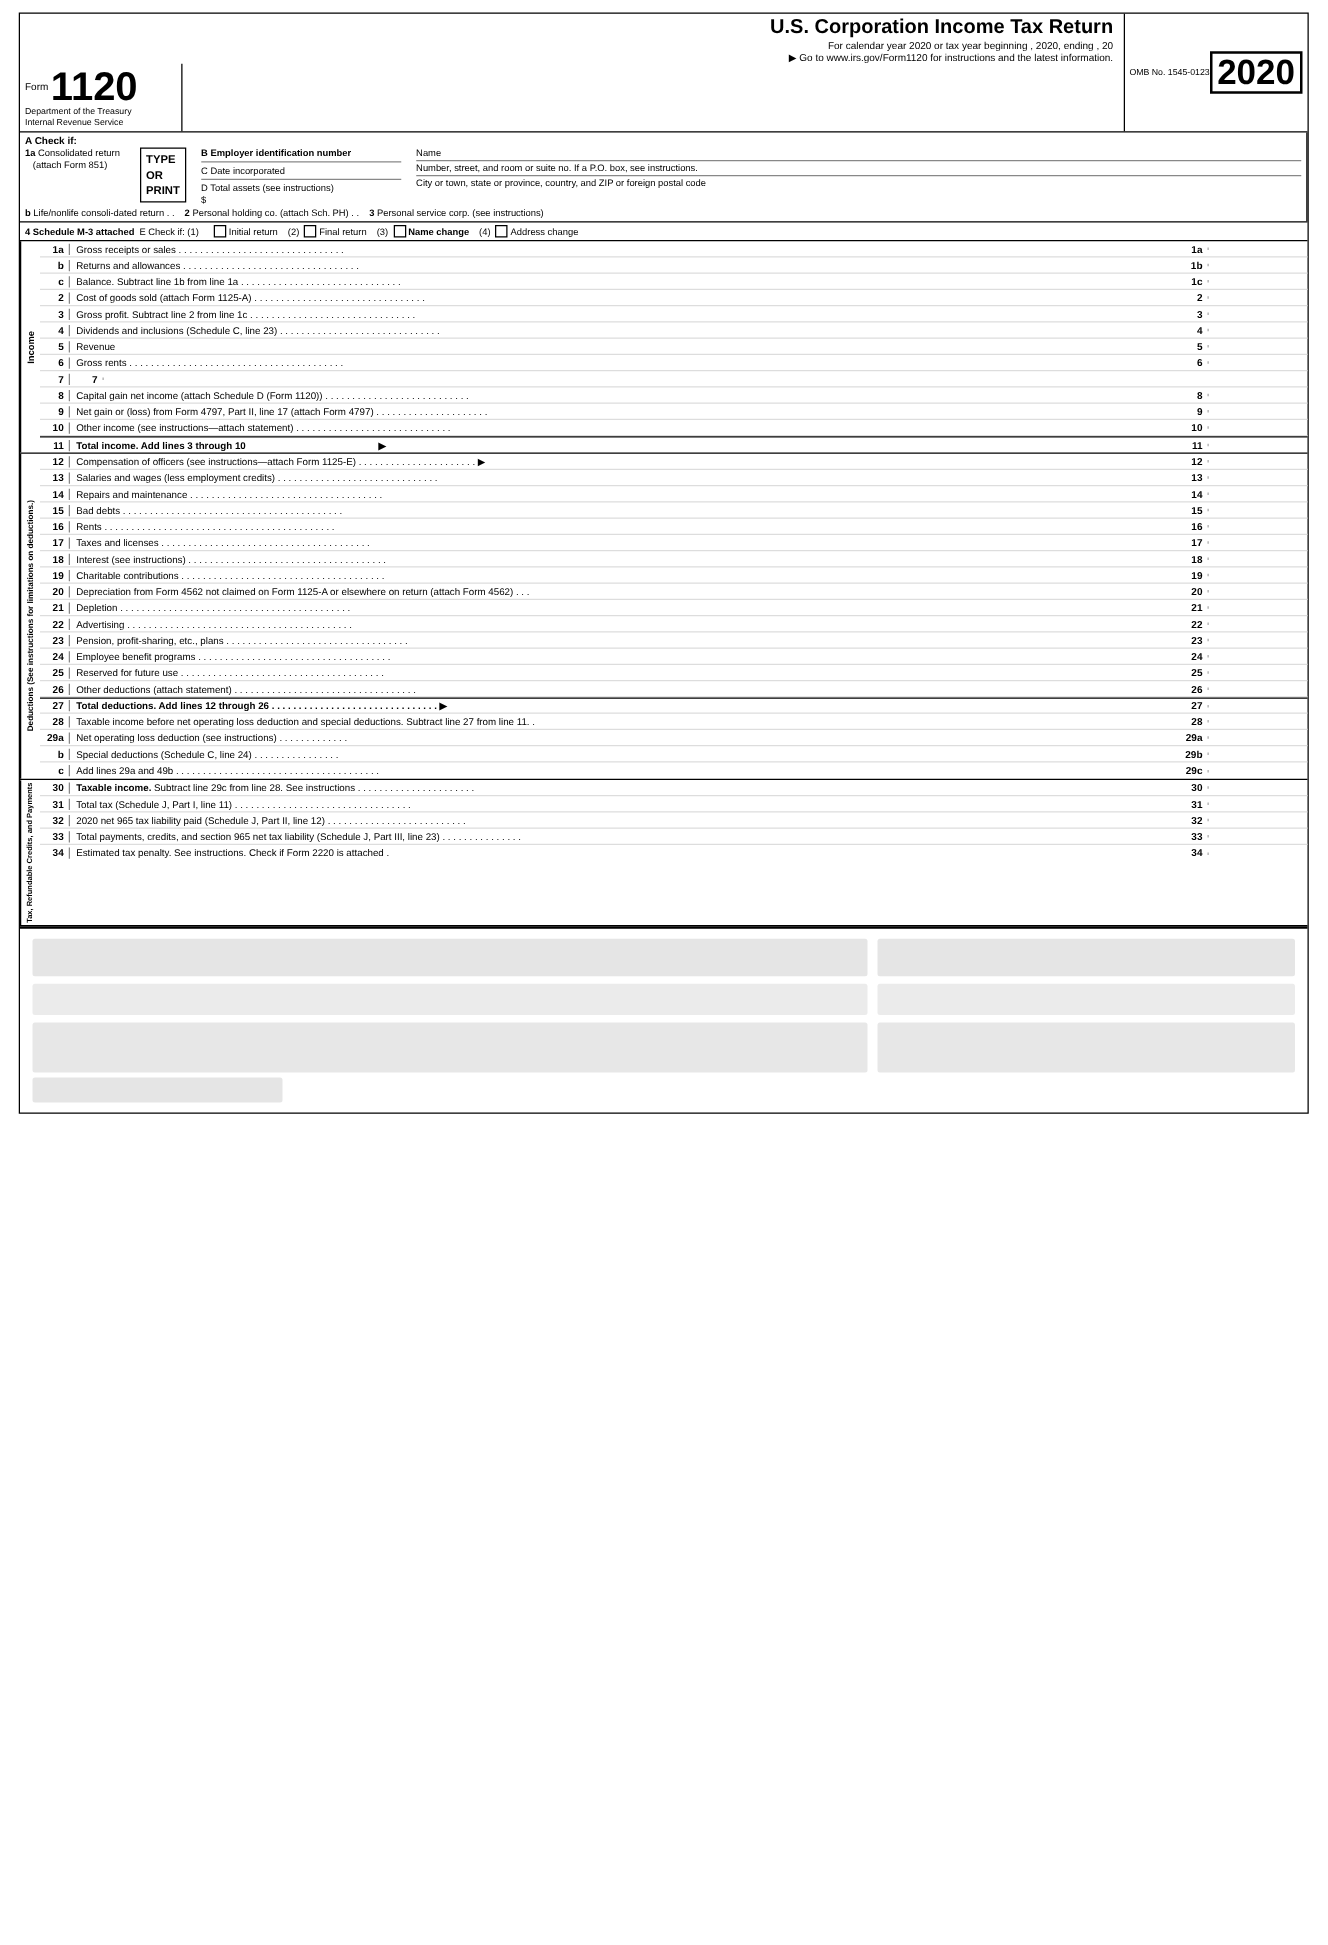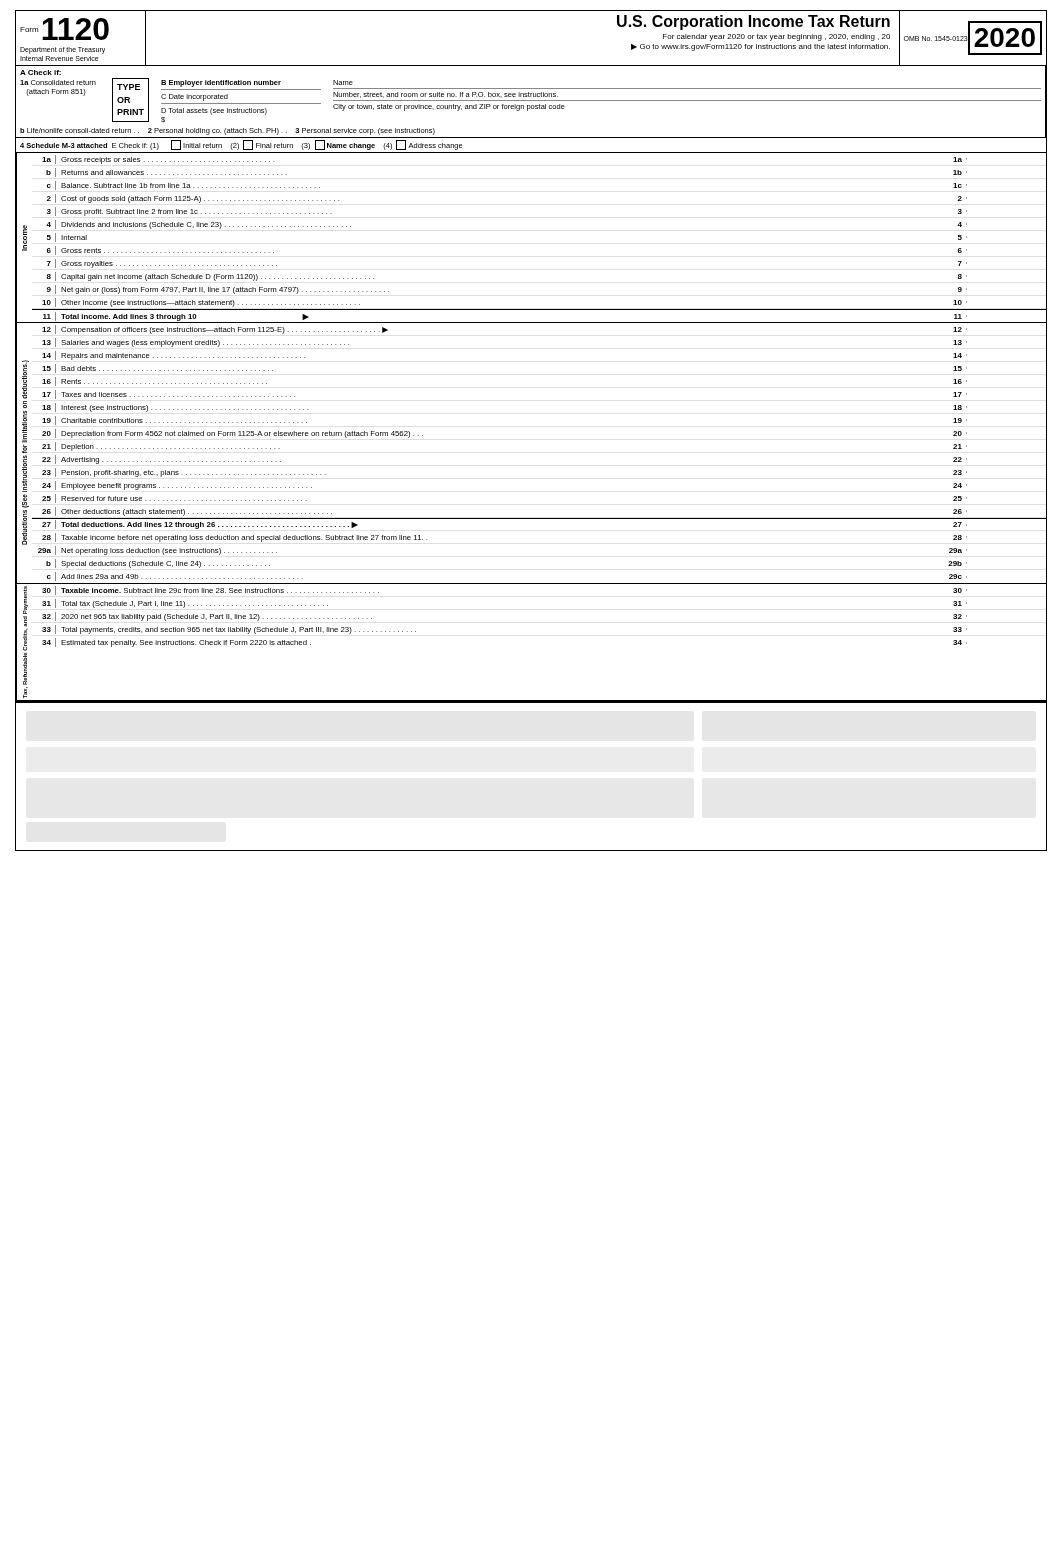--- a/index.html
+++ b/index.html
@@ -20,20 +20,21 @@
       display: flex;
       border-bottom: 1px solid #000;
       align-items: stretch;
     }
     .form-number-block {
       display: flex;
       flex-direction: column;
       border-right: 1px solid #000;
       padding: 2px 4px;
       min-width: 130px;
+      margin-top: 40px;
     }
     .form-number-top {
       display: flex;
       align-items: center;
     }
     .form-word {
       font-size: 8px;
       margin-right: 2px;
     }
     .form-number {
@@ -283,35 +284,34 @@
 
       <div class="sub-row">
         <div class="line-num">4</div>
         <div class="line-desc">Dividends and inclusions (Schedule C, line 23) .  .  .  .  .  .  .  .  .  .  .  .  .  .  .  .  .  .  .  .  .  .  .  .  .  .  .  .  .  .</div>
         <div class="line-ref">4</div>
         <div class="line-amount"></div>
       </div>
 
       <div class="sub-row">
         <div class="line-num">5</div>
-        <div class="line-desc">Internal</div>
+        <div class="line-desc">Revenue</div>
         <div class="line-ref">5</div>
         <div class="line-amount"></div>
       </div>
 
       <div class="sub-row">
         <div class="line-num">6</div>
         <div class="line-desc">Gross rents  .  .  .  .  .  .  .  .  .  .  .  .  .  .  .  .  .  .  .  .  .  .  .  .  .  .  .  .  .  .  .  .  .  .  .  .  .  .  .  .</div>
         <div class="line-ref">6</div>
         <div class="line-amount"></div>
       </div>
 
       <div class="sub-row">
         <div class="line-num">7</div>
-        <div class="line-desc">Gross royalties  .  .  .  .  .  .  .  .  .  .  .  .  .  .  .  .  .  .  .  .  .  .  .  .  .  .  .  .  .  .  .  .  .  .  .  .  .  .</div>
         <div class="line-ref">7</div>
         <div class="line-amount"></div>
       </div>
 
       <div class="sub-row">
         <div class="line-num">8</div>
         <div class="line-desc">Capital gain net income (attach Schedule D (Form 1120))  .  .  .  .  .  .  .  .  .  .  .  .  .  .  .  .  .  .  .  .  .  .  .  .  .  .  .</div>
         <div class="line-ref">8</div>
         <div class="line-amount"></div>
       </div>

